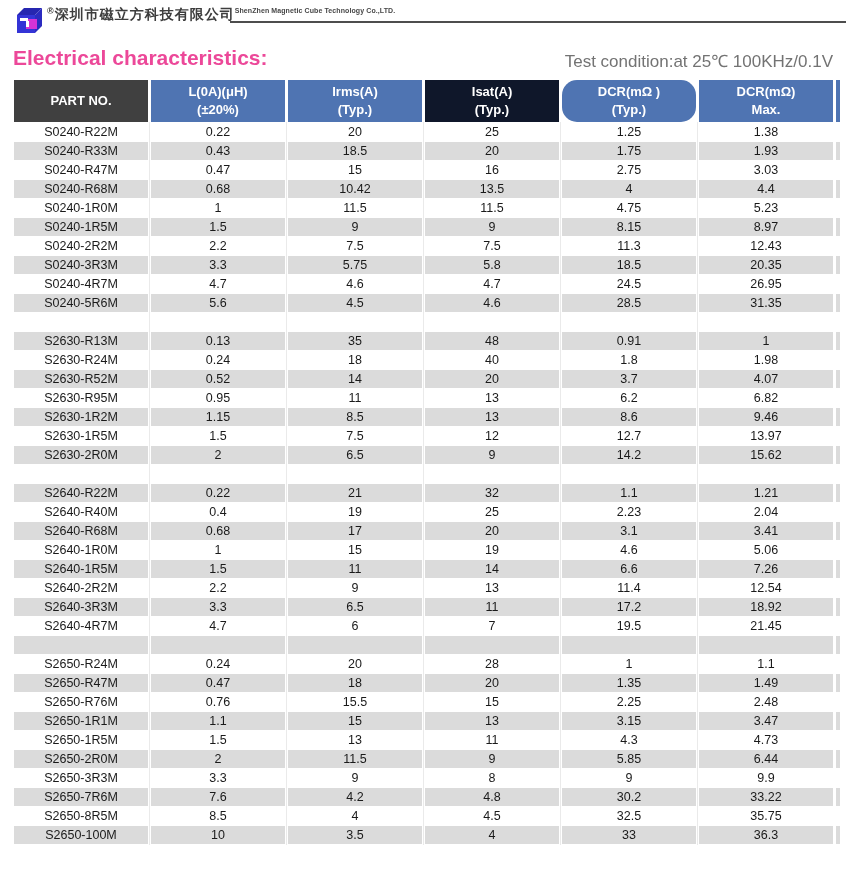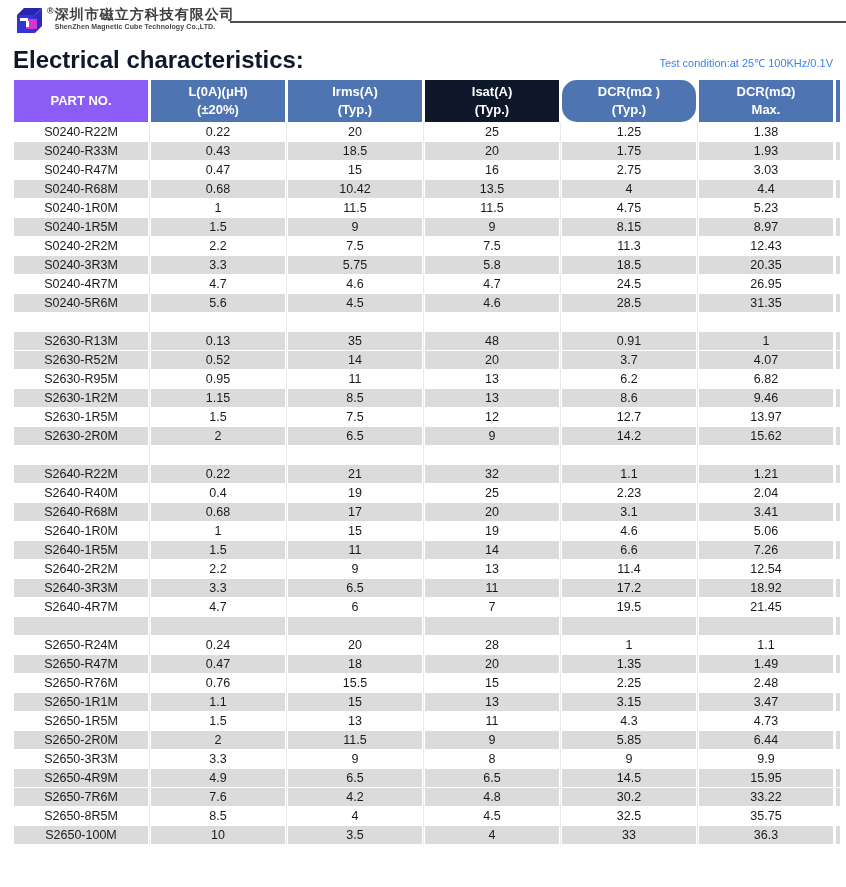--- a/index.html
+++ b/index.html
@@ -3,28 +3,28 @@
 <meta charset="utf-8">
 <style>
   html,body{margin:0;padding:0;background:#ffffff;}
   body{width:846px;height:887px;font-family:"Liberation Sans",sans-serif;}
   .page{position:relative;width:846px;height:887px;background:#fff;overflow:hidden;}
 
   
   .logo{position:absolute;left:13px;top:6px;display:flex;align-items:flex-start;}
   .logo-icon{width:33px;height:30px;flex:0 0 auto;}
   .reg{font-size:9px;font-weight:bold;color:#3c3c3c;margin:1px 1px 0 1px;line-height:1;}
-  .names{display:flex;flex-direction:column;}
+  .names{display:flex;}
   .cn{font-size:14px;font-weight:bold;color:#3d3d3d;letter-spacing:1px;line-height:16px;}
   .en{font-size:7px;font-weight:bold;color:#464646;line-height:9px;letter-spacing:.1px;}
   .rule{position:absolute;left:230px;top:21px;width:616px;height:2px;background:#4d4d4d;}
 
   
-  .title{position:absolute;left:13px;top:46px;font-size:24px;font-weight:bold;color:#0f172a;}
-  .cond{position:absolute;right:13px;top:55px;font-size:11px;color:#3b82f6;}
+  .title{position:absolute;left:13px;top:46px;font-size:21px;font-weight:bold;color:#ec4899;}
+  .cond{position:absolute;right:13px;top:49px;font-size:17px;color:#737373;}
 
   
   table.ec{position:absolute;left:11px;top:79px;border-collapse:separate;border-spacing:3px 1px;table-layout:fixed;}
   .ec th{width:134px;height:42px;padding:0;text-align:center;vertical-align:middle;
          color:#fff;font-size:13px;font-weight:bold;line-height:18px;}
   .ec td{width:134px;height:18px;padding:0;text-align:center;vertical-align:middle;
          font-size:12.5px;color:#1a1a1a;position:relative;background:#fff;}
   .ec th.sliver,.ec td.sliver{width:4px;}
   .ec tr.shade td{background:var(--stripe);}
   .ec tr td.sliver{background:#fff;}
@@ -55,21 +55,21 @@
     </span>
   </div>
   <div class="rule"></div>
 
   <div class="title">Electrical characteristics:</div>
   <div class="cond">Test condition:at 25℃ 100KHz/0.1V</div>
 
   <table class="ec">
     <thead>
       <tr id="head-row">
-          <th style="background: #8b5cf6;">
+          <th style="background: #404040;">
             <div>PART NO.</div>
           </th>
           <th style="background: rgb(79, 116, 178);">
             <div>L(0A)(μH)</div>
             <div>(±20%)</div>
           </th>
           <th style="background: rgb(79, 116, 178);">
             <div>Irms(A)</div>
             <div>(Typ.)</div>
           </th>
@@ -190,20 +190,29 @@
         </tr>
         <tr class="shade">
           <td class="hl">S2630-R13M</td>
           <td class="hl">0.13</td>
           <td class="hl">35</td>
           <td class="hl">48</td>
           <td class="hl">0.91</td>
           <td>1</td>
           <td class="sliver"></td>
         </tr>
+        <tr>
+          <td class="hl">S2630-R24M</td>
+          <td class="hl">0.24</td>
+          <td class="hl">18</td>
+          <td class="hl">40</td>
+          <td class="hl">1.8</td>
+          <td>1.98</td>
+          <td class="sliver"></td>
+        </tr>
         <tr class="shade">
           <td class="hl">S2630-R52M</td>
           <td class="hl">0.52</td>
           <td class="hl">14</td>
           <td class="hl">20</td>
           <td class="hl">3.7</td>
           <td>4.07</td>
           <td class="sliver"></td>
         </tr>
         <tr>
@@ -389,29 +398,20 @@
         <tr>
           <td class="hl">S2650-3R3M</td>
           <td class="hl">3.3</td>
           <td class="hl">9</td>
           <td class="hl">8</td>
           <td class="hl">9</td>
           <td>9.9</td>
           <td class="sliver"></td>
         </tr>
         <tr class="shade">
-          <td class="hl">S2650-4R9M</td>
-          <td class="hl">4.9</td>
-          <td class="hl">6.5</td>
-          <td class="hl">6.5</td>
-          <td class="hl">14.5</td>
-          <td>15.95</td>
-          <td class="sliver"></td>
-        </tr>
-        <tr class="shade">
           <td class="hl">S2650-7R6M</td>
           <td class="hl">7.6</td>
           <td class="hl">4.2</td>
           <td class="hl">4.8</td>
           <td class="hl">30.2</td>
           <td>33.22</td>
           <td class="sliver"></td>
         </tr>
         <tr>
           <td class="hl">S2650-8R5M</td>

